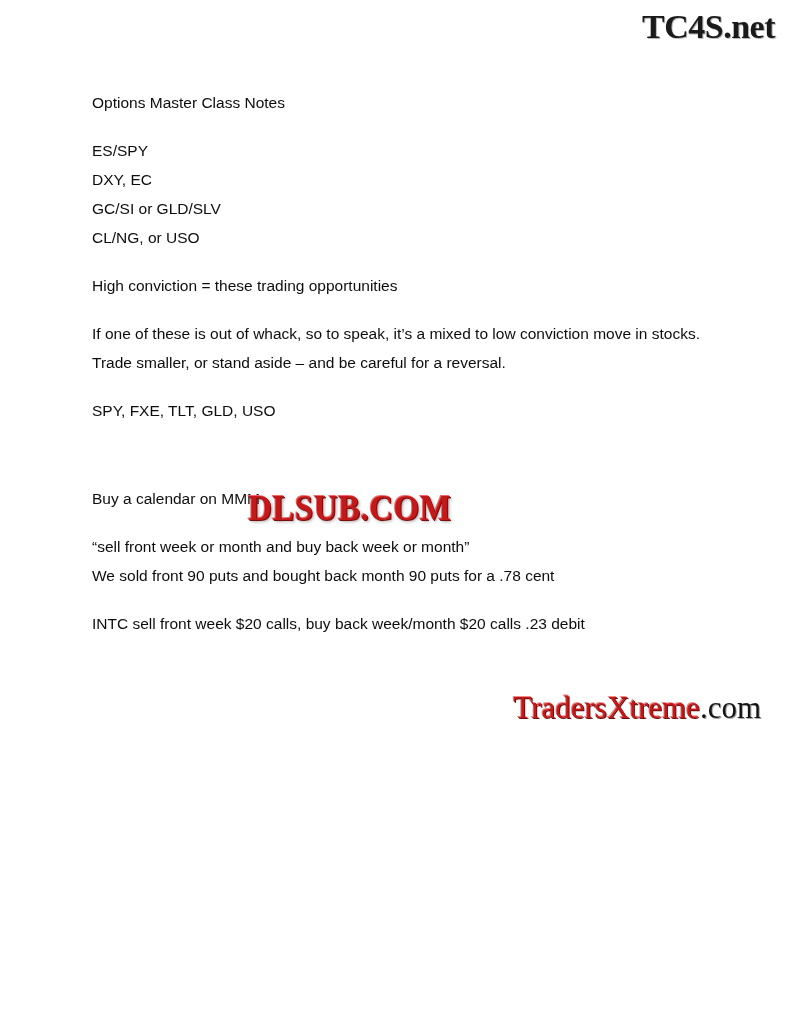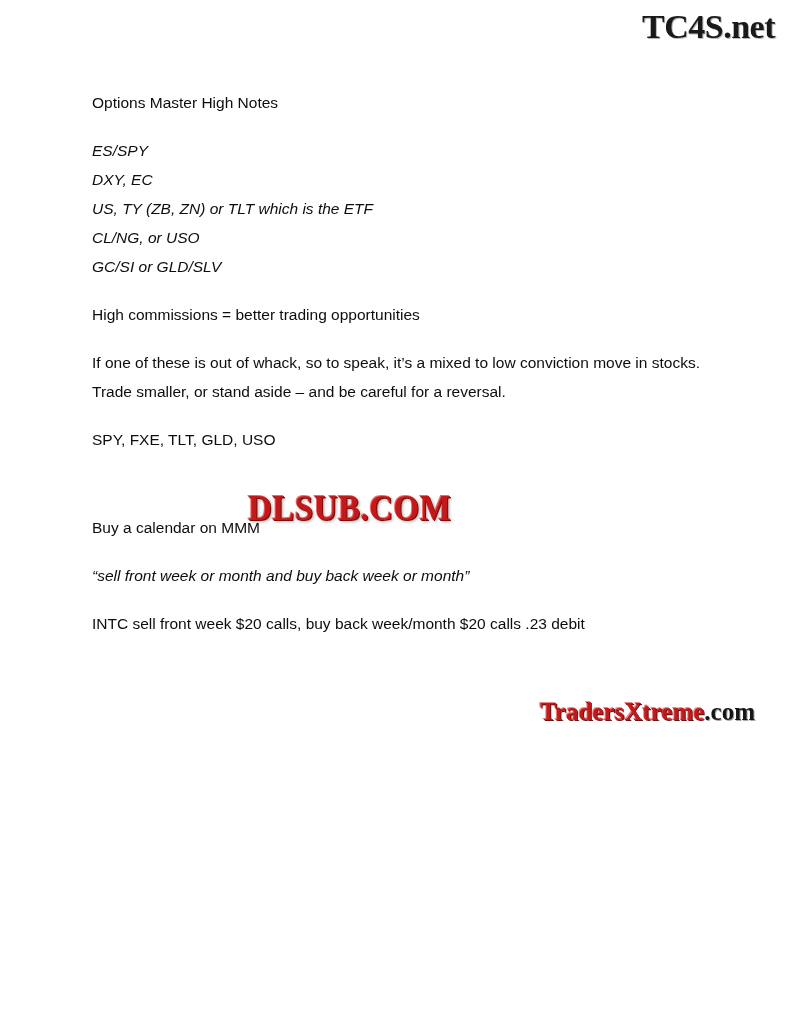--- a/index.html
+++ b/index.html
@@ -55,21 +55,20 @@
 
   .lines {
     font-size: 15.5px;
     line-height: 29px;
     margin: 0 0 19px 0;
     color: #0d0d0d;
   }
   .lines .ln {
     display: block;
     white-space: pre-wrap;
-    font-style: italic;
   }
 
   .spacer-lg {
     height: 40px;
   }
 
   
   .watermark {
     position: absolute;
     left: 248px;
@@ -84,70 +83,70 @@
       -1px -1px 0 #ee6a6a,
        2px  2px 3px rgba(0,0,0,0.35);
     white-space: nowrap;
     transform: scale(1.0, 1.08);
     transform-origin: left top;
   }
 
   
   .brand-bottom {
     position: absolute;
-    right: 36px;
+    right: 30px;
     bottom: 18px;
     font-family: "Liberation Serif", serif;
-    font-size: 25px;
-    font-weight: bold;
+    font-size: 31px;
+    font-weight: normal;
     white-space: nowrap;
   }
   .brand-bottom .b-red {
     color: #c21a1a;
     text-shadow: 1px 1px 0 #6e0f0f, -1px -1px 0 #f08a8a;
   }
   .brand-bottom .b-dark {
     color: #151515;
     text-shadow: 1px 1px 0 #a8a8a8;
   }
 </style>
 </head>
 <body>
 
 <div class="page">
 
   <div class="brand-top">TC4S.net</div>
 
   <div class="doc">
 
-    <p class="para">Options Master High Notes</p>
+    <p class="para">Options Master Class Notes</p>
 
 
     <div class="lines">
       <span class="ln">ES/SPY</span>
       <span class="ln">DXY, EC</span>
-      <span class="ln">US, TY (ZB, ZN) or TLT which is the ETF</span>
+      <span class="ln">GC/SI or GLD/SLV</span>
       <span class="ln">CL/NG, or USO</span>
-      <span class="ln">GC/SI or GLD/SLV</span>
     </div>
 
 
-    <p class="para">High commissions = better trading opportunities</p>
+    <p class="para">High conviction = these trading opportunities</p>
 
     <p class="para">If one of these is out of whack, so to speak, it’s a mixed to low conviction move in stocks.  Trade smaller, or stand aside – and be careful for a reversal.</p>
 
     <p class="para">SPY, FXE, TLT, GLD, USO</p>
 
     <div class="spacer-lg"></div>
 
 
     <p class="para">Buy a calendar on MMM</p>
 
     <div class="lines">
       <span class="ln">“sell front week or month and buy back week or month”</span>
+      <span class="ln">We sold front 90 puts and bought back month 90 puts for a .78 cent</span>
     </div>
 
     <p class="para">INTC sell front week $20 calls, buy back week/month $20 calls .23 debit</p>
 
   </div>
 
   <div class="watermark">DLSUB.COM</div>
 
   <div class="brand-bottom">
     <span class="b-red">TradersXtreme</span><span class="b-dark">.com</span>

